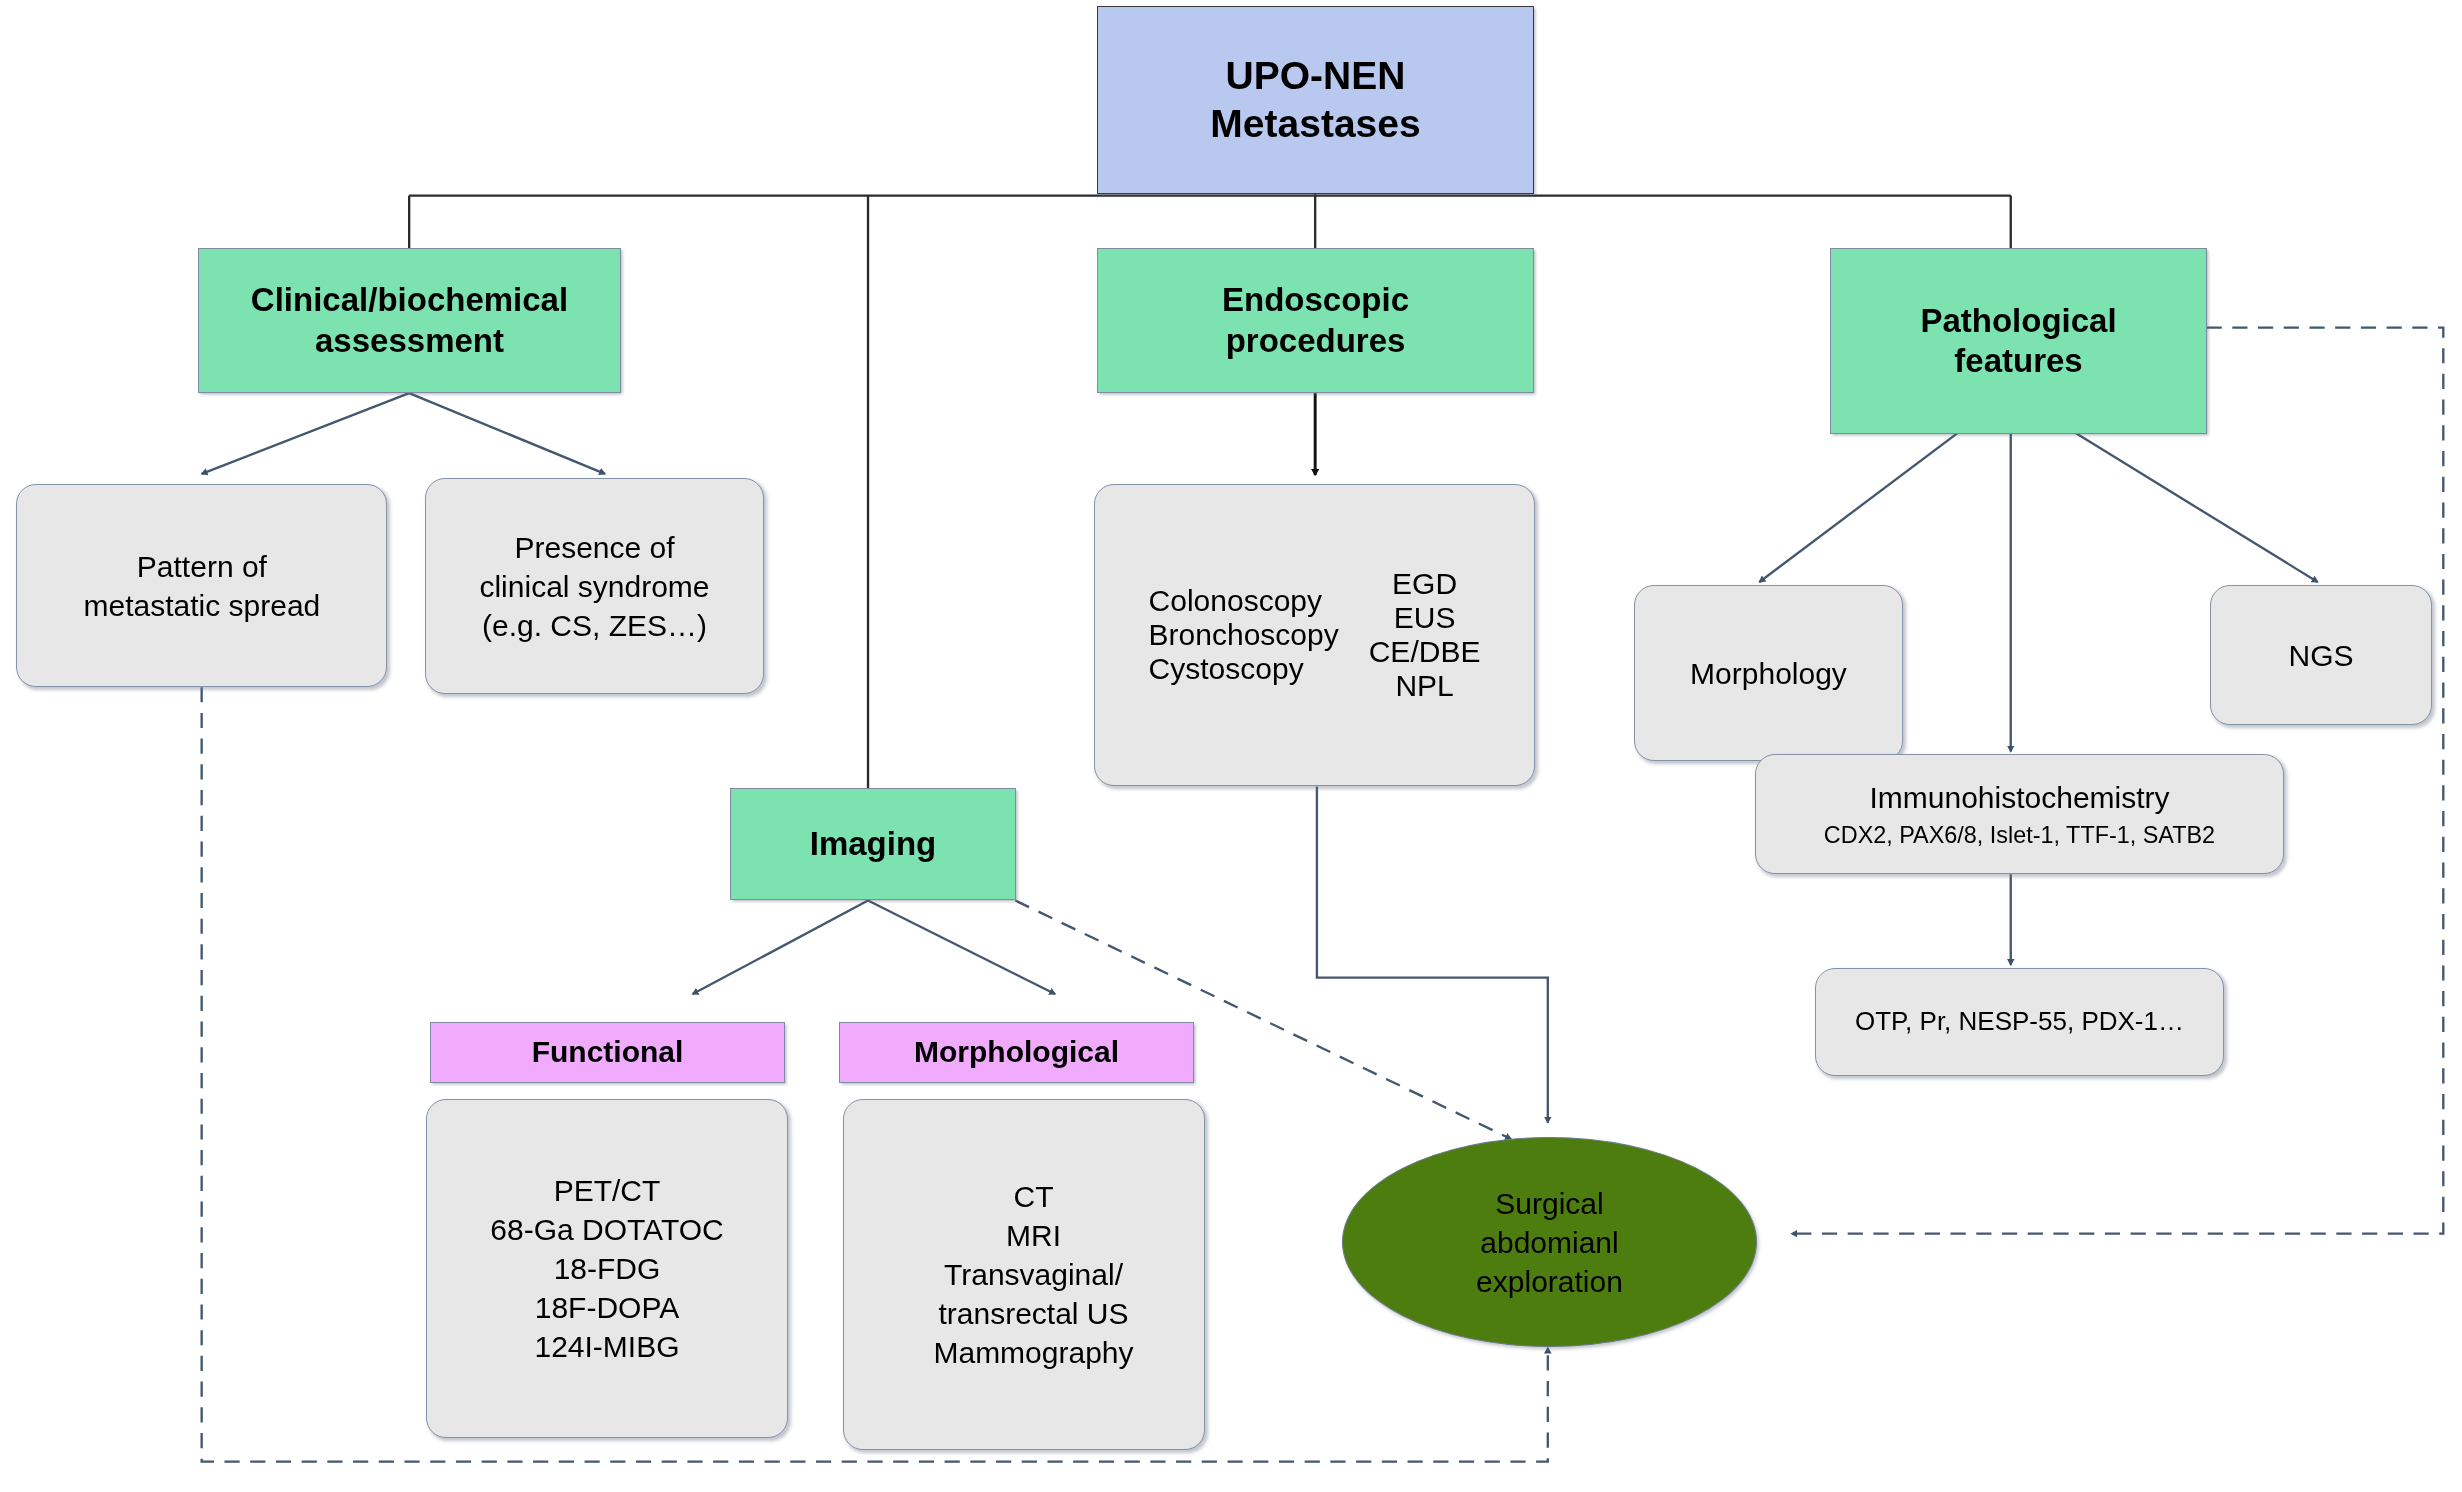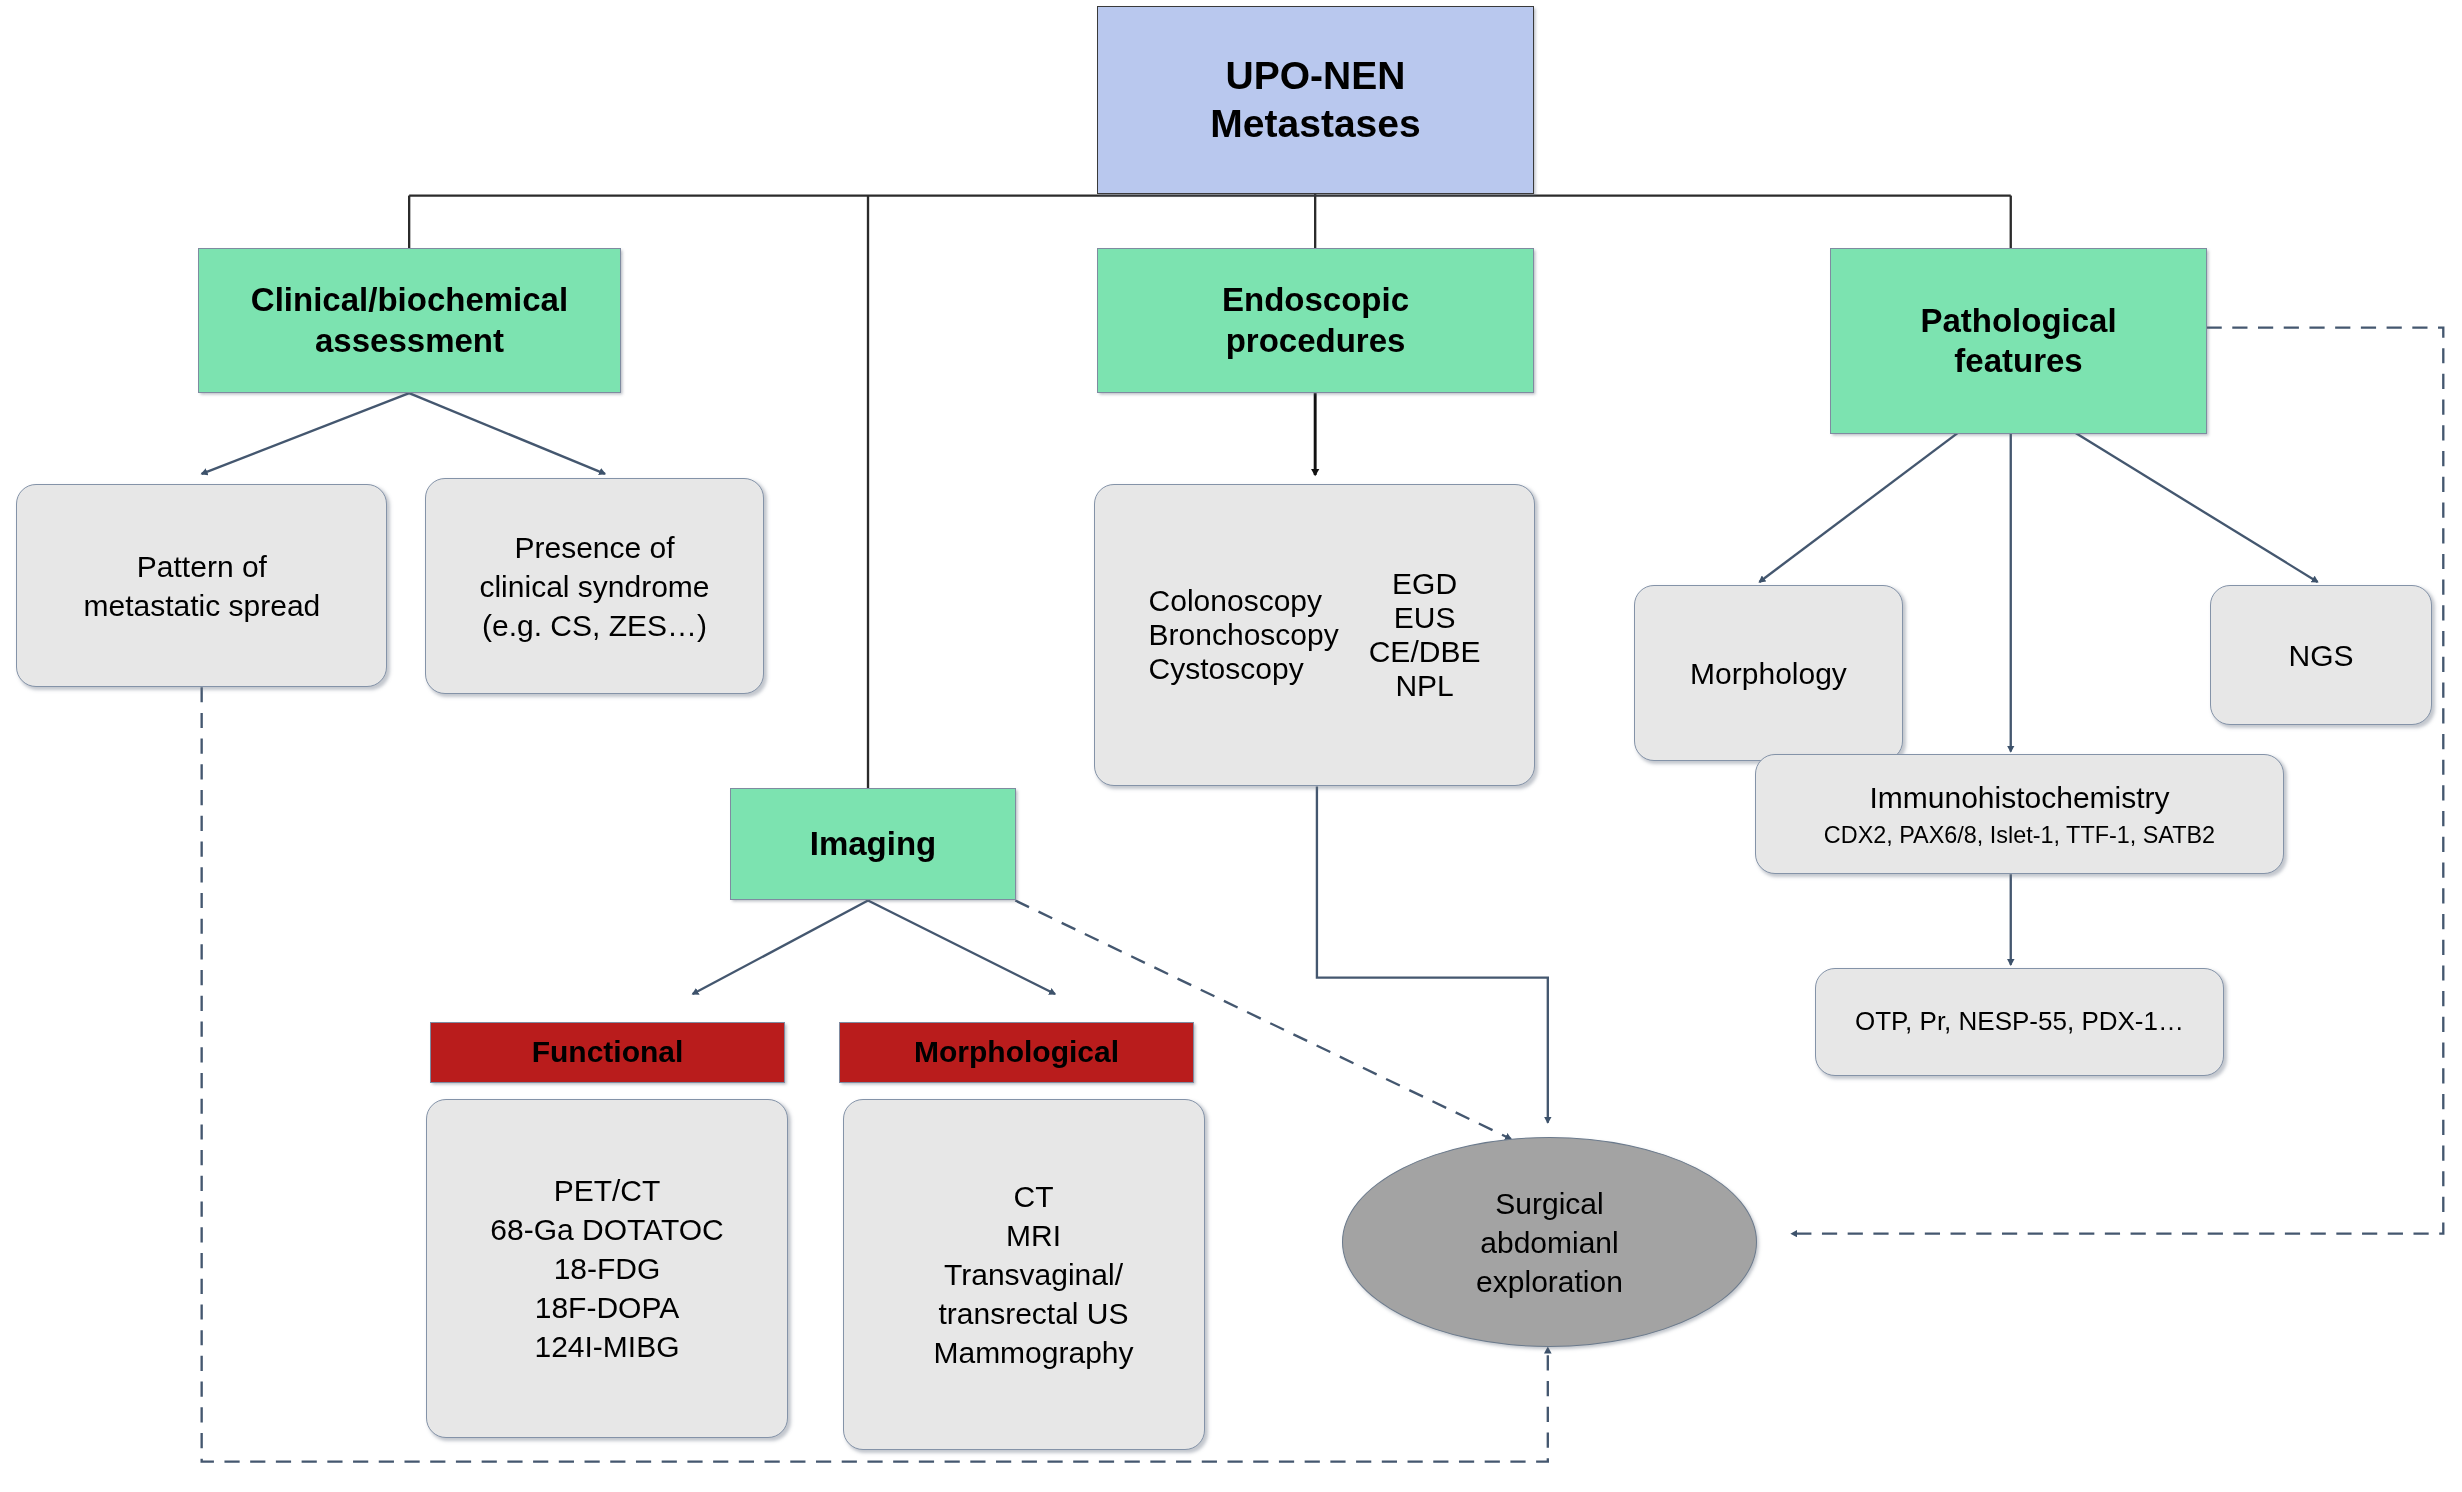--- a/index.html
+++ b/index.html
@@ -12,30 +12,30 @@
   }
   #wires{position:absolute;left:0;top:0;width:2462px;height:1493px;}
 
   .node{position:absolute;box-sizing:border-box;display:flex;flex-direction:column;
         align-items:center;justify-content:center;text-align:center;color:#000;}
 
   
   .rect{border:1.8px solid #7f8ba0;box-shadow:1.8px 2.3px 2.9px rgba(90,100,115,.45);}
   .rect.blue{background:#b9c8ee;border-color:#3a3a3a;}
   .rect.green{background:#7ce3b0;}
-  .rect.orange{background:#b91c1c;}
+  .rect.orange{background:#f0abfc;}
   .rect .t{font-weight:bold;line-height:1.22;}
 
   
   .round{background:#e7e7e7;border:1.8px solid #8493a8;border-radius:20px;
          box-shadow:2.3px 2.9px 3.5px rgba(110,120,135,.42);}
   .round .t{line-height:1.30;font-weight:normal;}
 
   
-  .ellipse{background:#a3a3a3;border:1.8px solid #6b7a8c;border-radius:50%;
+  .ellipse{background:#4d7c0f;border:1.8px solid #6b7a8c;border-radius:50%;
            box-shadow:1.8px 2.3px 3.5px rgba(100,110,125,.40);}
   .ellipse .t{line-height:1.30;}
 
   .two-col{display:flex;flex-direction:row;align-items:center;justify-content:center;
            width:100%;gap:30px;}
   .two-col .col{display:flex;flex-direction:column;}
   .col-left{text-align:left;}
   .col-right{text-align:center;}
   .lines{display:flex;flex-direction:column;}
 

